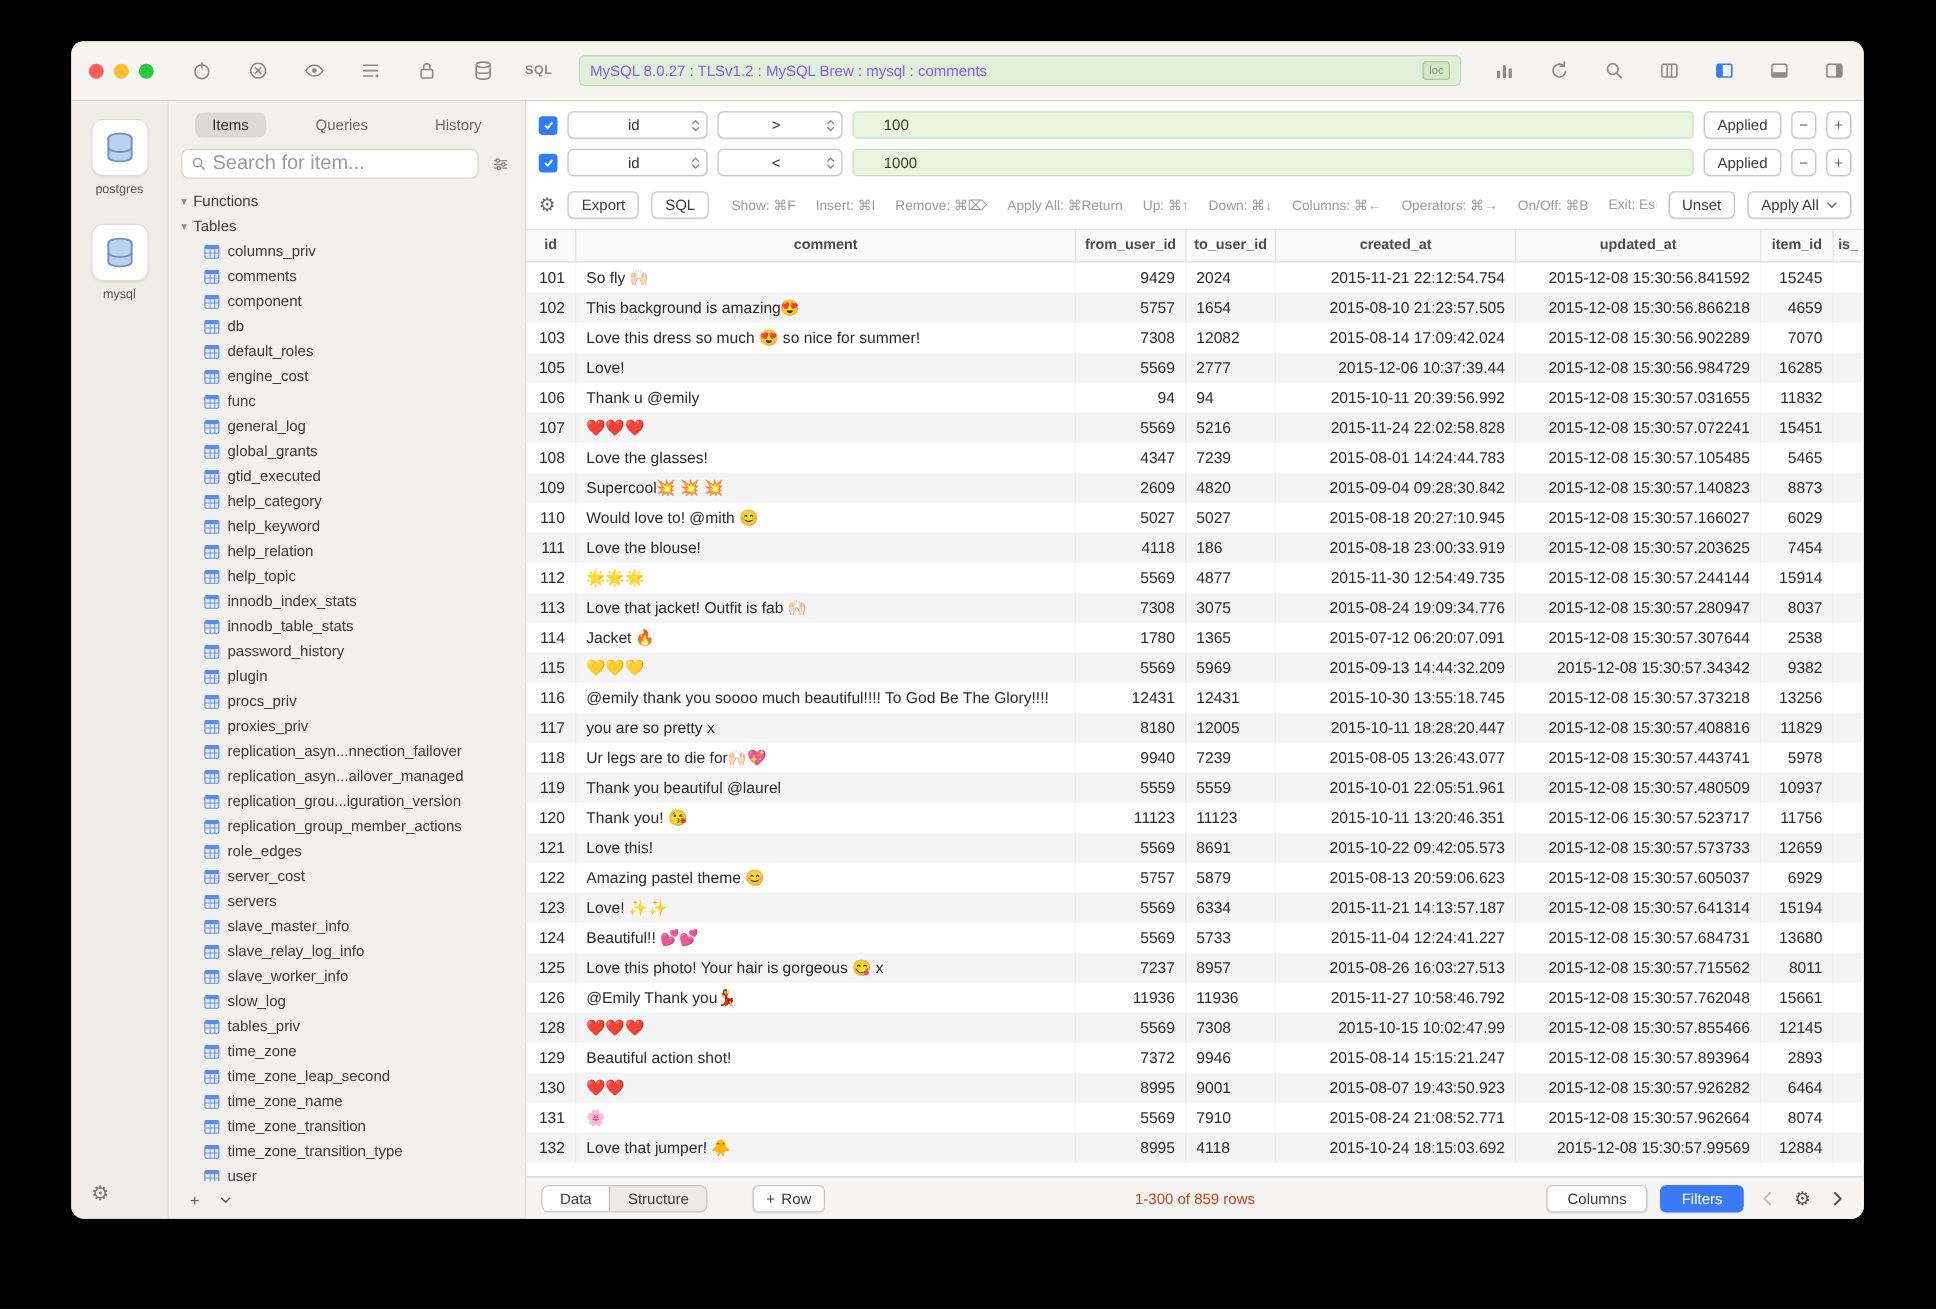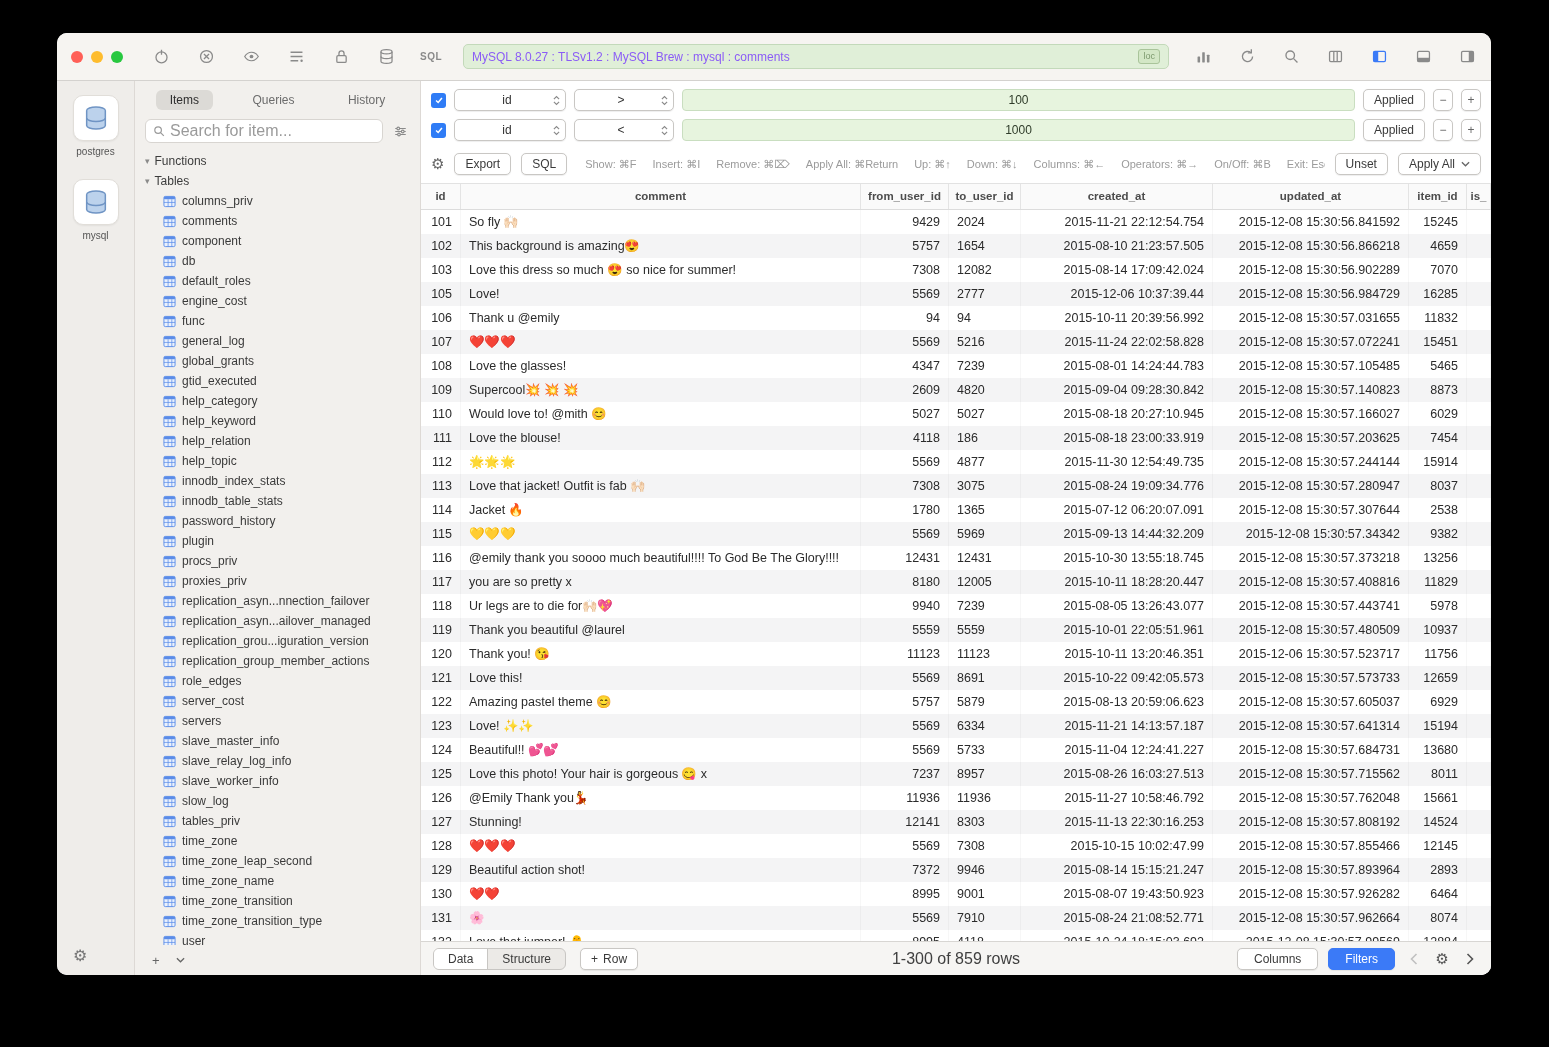--- a/index.html
+++ b/index.html
@@ -68,21 +68,21 @@
   .checkbox { width:15px; height:15px; border-radius:3px; background:#2f7cf6; display:flex;
     align-items:center; justify-content:center; flex:0 0 auto; }
   .checkbox svg { width:10px; height:10px; }
   .dropdown { background:#fff; border:1px solid #c9c7c4; border-radius:5px; height:22px;
     display:flex; align-items:center; font-size:12px; color:#333; padding:0 5px 0 10px;
     box-shadow:0 .5px 1px rgba(0,0,0,.07); }
   .dropdown .dd-label { flex:1; text-align:center; }
   .dropdown svg { width:7px; height:11px; margin-left:4px; }
   .dd-col { width:112px; } .dd-op { width:100px; }
   .filter-value { flex:1; height:22px; background:#e7f4de; border:1px solid #c9dec0; border-radius:4px;
-    font-size:12px; color:#2f3c2a; padding:0 24px; font-family:"Liberation Sans", sans-serif; outline:0;text-align:center; }
+    font-size:12px; color:#2f3c2a; padding:0 24px; font-family:"Liberation Sans", sans-serif; outline:0; }
   .btn { background:#fff; border:1px solid #c9c7c4; border-radius:5px; height:22px; font-size:12px;
     color:#3a3a3a; padding:0 10px; display:inline-flex; align-items:center; justify-content:center;
     box-shadow:0 .5px 1px rgba(0,0,0,.07); font-family:"Liberation Sans", sans-serif; }
   .btn.sq { width:20px; padding:0; color:#666; }
 
   .actionbar { display:flex; align-items:center; gap:10px; padding:2px 10px 8px;
     border-bottom:1px solid #e2e2e2; }
   .gear { font-size:15px; color:#666; }
   .shortcuts { display:flex; gap:16px; font-size:11px; color:#9b9b9b; flex:1; margin-left:8px;
     white-space:nowrap; overflow:hidden; }
@@ -95,27 +95,27 @@
     border-right:1px solid #e4e4e4; white-space:nowrap; overflow:hidden; }
   .grid-body { flex:1; overflow:hidden; }
   .grid-row { height:24px; }
   div.grid-row:nth-of-type(even) { background:#f4f4f5; }
   .cell { font-size:12.5px; color:#2b2b2b; line-height:24px; padding:0 8px;
     border-right:1px solid rgba(0,0,0,.03); white-space:nowrap; overflow:hidden; }
   .cell.r { text-align:right; }
 
   
   .bottombar { flex:0 0 34px; background:#f6f5f3; border-top:1px solid #d8d6d3;
-    display:flex; align-items:center; padding:0 12px; position:relative; }
+    display:flex; align-items:center; padding:0 12px; position:relative;gap:22px; }
   .seg { display:inline-flex; border:1px solid #c8c6c3; border-radius:6px; overflow:hidden;
     height:22px; background:#eceae7; }
   .seg-item { font-size:12px; color:#3a3a3a; padding:0 14px; display:flex; align-items:center; }
   .seg-item.active { background:#fff; border-right:1px solid #c8c6c3; }
   .rowbtn { margin-left:14px; gap:5px; }
-  .status { position:absolute; left:50%; transform:translateX(-50%); font-size:16px; color:#404040; }
+  .status { position:absolute; left:50%; transform:translateX(-50%); font-size:12px; color:#c2410c; }
   .bb-right { margin-left:auto; display:flex; align-items:center; gap:10px; }
   .btn-filters { background:#3b7af7; border:1px solid #3b7af7; color:#fff; padding:0 16px; }
   .btn-columns { padding:0 16px; }
   .nav-ic { width:18px; height:18px; display:flex; align-items:center; justify-content:center; color:#555; }
   .nav-ic.dim { color:#c0c0c0; }
   .nav-ic svg { width:8px; height:12px; }
 </style>
 </head>
 <body>
 
@@ -991,30 +991,20 @@
             <div class="cell r">126</div>
             <div class="cell">@Emily Thank you💃</div>
             <div class="cell r">11936</div>
             <div class="cell">11936</div>
             <div class="cell r">2015-11-27 10:58:46.792</div>
             <div class="cell r">2015-12-08 15:30:57.762048</div>
             <div class="cell r">15661</div>
             <div class="cell"></div>
           </div>
 
-          <div class="grid-row grid-cols">
-            <div class="cell r">127</div>
-            <div class="cell">Stunning!</div>
-            <div class="cell r">12141</div>
-            <div class="cell">8303</div>
-            <div class="cell r">2015-11-13 22:30:16.253</div>
-            <div class="cell r">2015-12-08 15:30:57.808192</div>
-            <div class="cell r">14524</div>
-            <div class="cell"></div>
-          </div>
 
           <div class="grid-row grid-cols">
             <div class="cell r">128</div>
             <div class="cell">❤️❤️❤️</div>
             <div class="cell r">5569</div>
             <div class="cell">7308</div>
             <div class="cell r">2015-10-15 10:02:47.99</div>
             <div class="cell r">2015-12-08 15:30:57.855466</div>
             <div class="cell r">12145</div>
             <div class="cell"></div>

